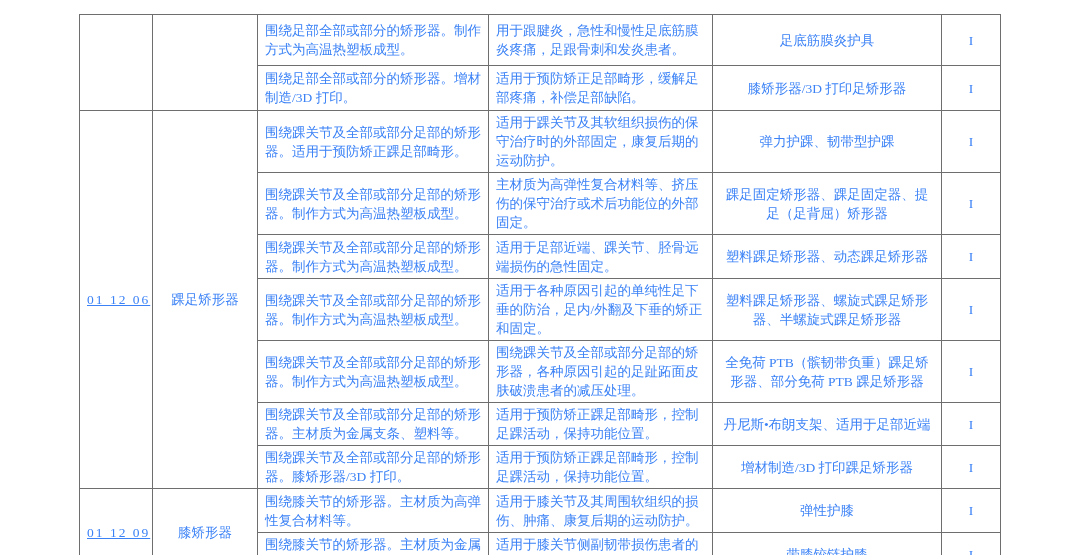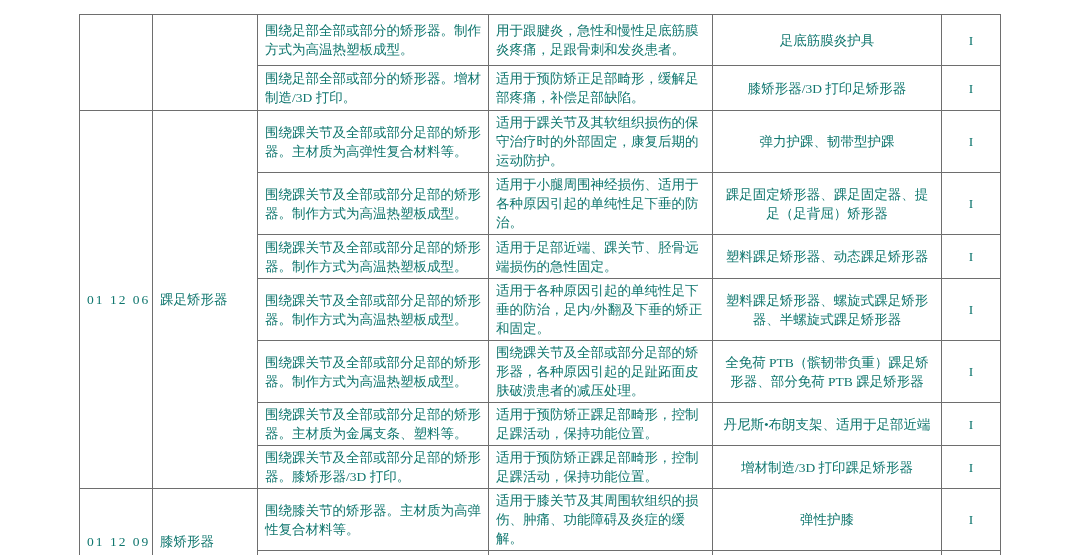--- a/index.html
+++ b/index.html
@@ -1,21 +1,21 @@
 <!DOCTYPE html>
 <html><head>
 <meta charset="utf-8">
 <style>
   html,body{margin:0;padding:0;background:#ffffff;}
   .page{
     position:relative;
     width:1080px;height:555px;
     background:#ffffff;
     font-family:"Liberation Serif","DejaVu Serif",serif;
-    color:#0f766e;
+    color:#3b82f6;
     overflow:hidden;
   }
   table.catalog{
     position:absolute;left:79px;top:14px;
     width:921px;
     border-collapse:collapse;
     table-layout:fixed;
   }
   table.catalog td{
     border:1px solid #6e6e6e;
@@ -24,23 +24,24 @@
     padding:2px 7px;
     vertical-align:middle;
     overflow:hidden;
     word-break:break-all;
   }
   td.code{
     text-align:left;
     white-space:nowrap;
     letter-spacing:2px;
     padding:2px 2px;
+    text-decoration:underline;
   }
   td.name{
-    text-align:left;
+    text-align:center;
     padding-left:9px;
     white-space:nowrap;
   }
   td.desc, td.app{ text-align:left; }
   td.prod{ text-align:center; }
   td.level{
     text-align:center;
     font-size:14.5px;
   }
 </style>
@@ -70,28 +71,28 @@
     <tr style="height:45px">
       <td class="desc">围绕足部全部或部分的矫形器。增材制造/3D 打印。</td>
       <td class="app">适用于预防矫正足部畸形，缓解足部疼痛，补偿足部缺陷。</td>
       <td class="prod">膝矫形器/3D 打印足矫形器</td>
       <td class="level">I</td>
     </tr>
 
     <tr style="height:58px">
       <td class="code" rowspan="7">01 12 06</td>
       <td class="name" rowspan="7">踝足矫形器</td>
-      <td class="desc">围绕踝关节及全部或部分足部的矫形器。主材质为高弹性复合材料等。</td>
+      <td class="desc">围绕踝关节及全部或部分足部的矫形器。适用于预防矫正踝足部畸形。</td>
       <td class="app">适用于踝关节及其软组织损伤的保守治疗时的外部固定，康复后期的运动防护。</td>
       <td class="prod">弹力护踝、韧带型护踝</td>
       <td class="level">I</td>
     </tr>
     <tr style="height:40px">
       <td class="desc">围绕踝关节及全部或部分足部的矫形器。制作方式为高温热塑板成型。</td>
-      <td class="app">适用于小腿周围神经损伤、适用于各种原因引起的单纯性足下垂的防治。</td>
+      <td class="app">主材质为高弹性复合材料等、挤压伤的保守治疗或术后功能位的外部固定。</td>
       <td class="prod">踝足固定矫形器、踝足固定器、提足（足背屈）矫形器</td>
       <td class="level">I</td>
     </tr>
     <tr style="height:44px">
       <td class="desc">围绕踝关节及全部或部分足部的矫形器。制作方式为高温热塑板成型。</td>
       <td class="app">适用于足部近端、踝关节、胫骨远端损伤的急性固定。</td>
       <td class="prod">塑料踝足矫形器、动态踝足矫形器</td>
       <td class="level">I</td>
     </tr>
     <tr style="height:60px">
@@ -116,21 +117,21 @@
       <td class="desc">围绕踝关节及全部或部分足部的矫形器。膝矫形器/3D 打印。</td>
       <td class="app">适用于预防矫正踝足部畸形，控制足踝活动，保持功能位置。</td>
       <td class="prod">增材制造/3D 打印踝足矫形器</td>
       <td class="level">I</td>
     </tr>
 
     <tr style="height:44px">
       <td class="code" rowspan="2">01 12 09</td>
       <td class="name" rowspan="2">膝矫形器</td>
       <td class="desc">围绕膝关节的矫形器。主材质为高弹性复合材料等。</td>
-      <td class="app">适用于膝关节及其周围软组织的损伤、肿痛、功能障碍及炎症的缓解。</td>
+      <td class="app">适用于膝关节及其周围软组织的损伤、肿痛、康复后期的运动防护。</td>
       <td class="prod">弹性护膝</td>
       <td class="level">I</td>
     </tr>
     <tr style="height:43px">
       <td class="desc">围绕膝关节的矫形器。主材质为金属支条制、塑料等。</td>
       <td class="app">适用于膝关节侧副韧带损伤患者的保守治疗及挛缩的预防。</td>
       <td class="prod">带膝铰链护膝</td>
       <td class="level">I</td>
     </tr>
   </tbody>

